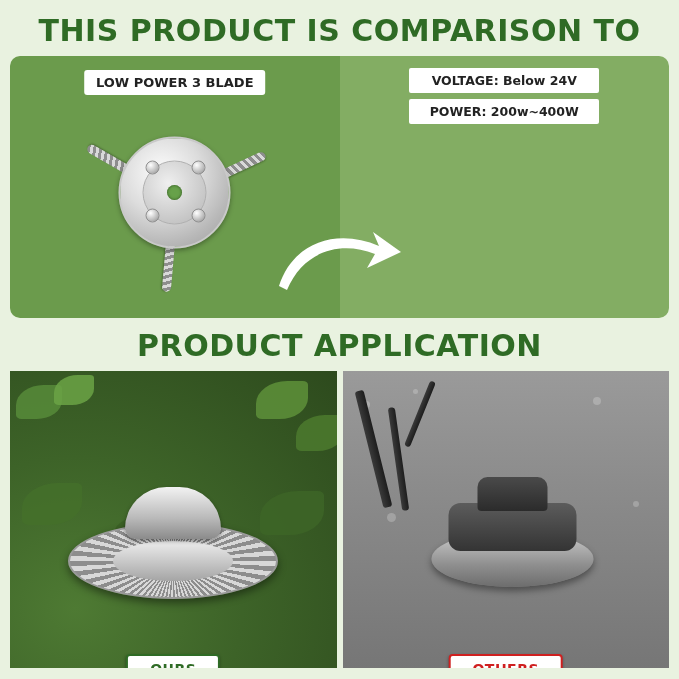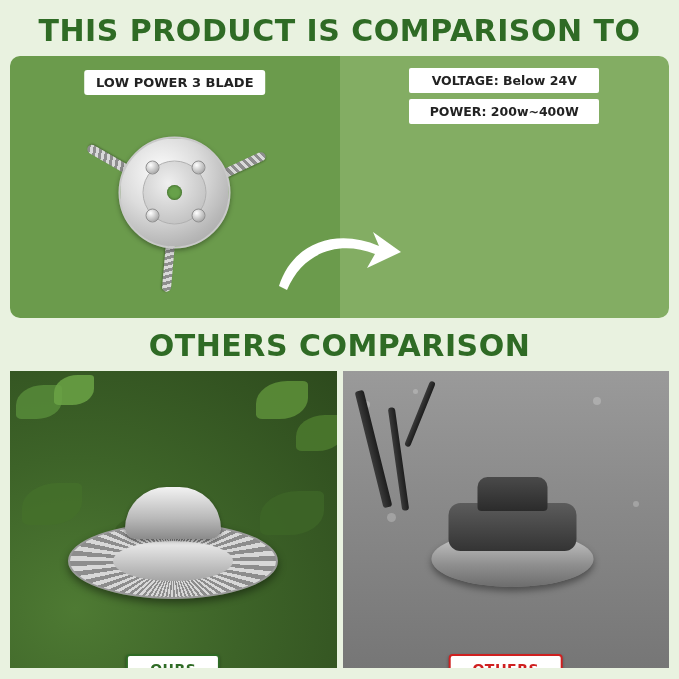--- a/index.html
+++ b/index.html
@@ -398,21 +398,21 @@
         <div class="spec-row">POWER: 200w~400W</div>
       </div>
 
     </div>
 
     <svg class="arrow" viewBox="0 0 130 70">
       <path d="M4,62 C18,18 62,4 104,22 L98,8 L126,28 L92,44 L100,30 C64,16 28,28 12,66 Z" fill="#ffffff"></path>
     </svg>
   </div>
 
-  <div class="heading" id="title-2">OTHERS COMPARISON</div>
+  <div class="heading" id="title-2">PRODUCT APPLICATION</div>
 
   <div class="compare">
 
     <div class="cmp-col">
       <div class="cmp-photo photo-ours">
         <div class="leaf" style="left:6px;top:14px;width:46px;height:34px;background:#578b39;"></div>
         <div class="leaf" style="left:44px;top:4px;width:40px;height:30px;background:#6ba345;"></div>
         <div class="leaf" style="left:246px;top:10px;width:52px;height:38px;background:#5e9139;"></div>
         <div class="leaf" style="left:286px;top:44px;width:48px;height:36px;background:#4c7a2e;"></div>
         <div class="leaf" style="left:12px;top:112px;width:60px;height:42px;background:#44702a;"></div>

